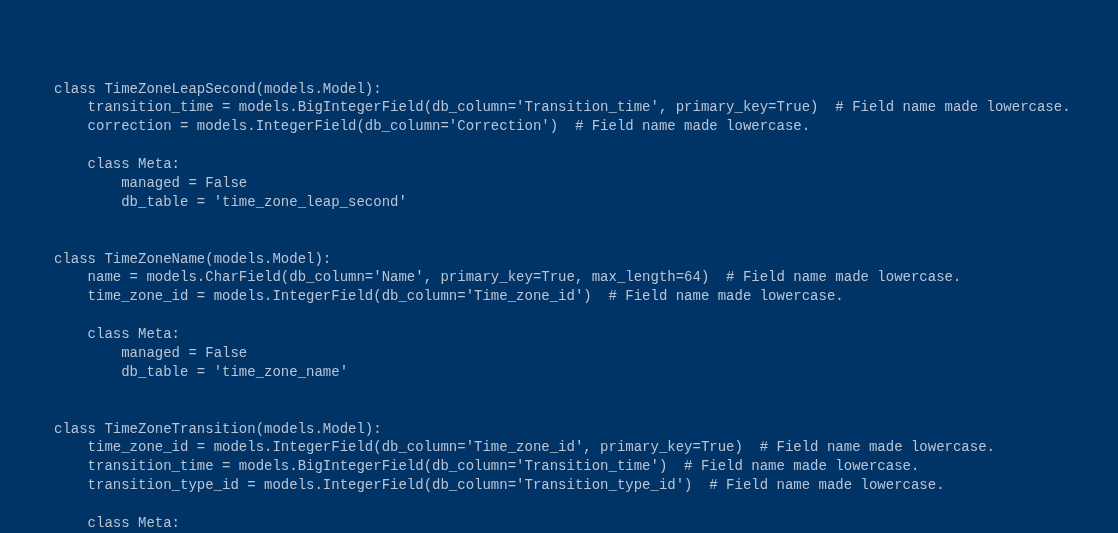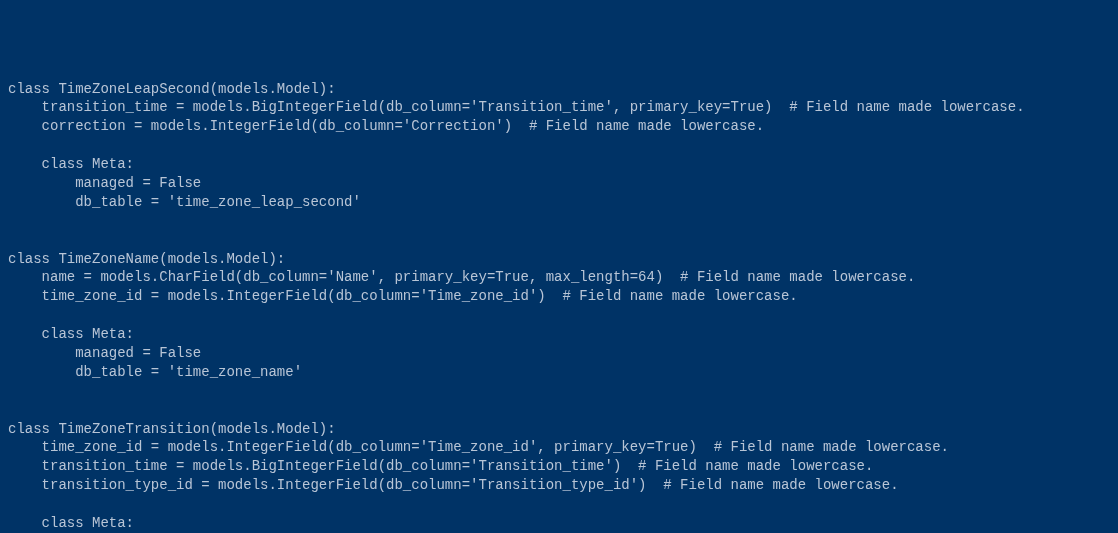--- a/index.html
+++ b/index.html
@@ -14,20 +14,21 @@
       color: #b8c5d6;
       padding: 4px 8px;
       line-height: 1.35;
       white-space: pre;
       width: 1118px;
       height: 533px;
       overflow: hidden;
     }
     .code-line {
       display: block;
+      margin-left: 46px;
     }
   </style>
 </head>
 <body>
 
 
 
 <div><span class="code-line">class TimeZoneLeapSecond(models.Model):</span><span class="code-line">    transition_time = models.BigIntegerField(db_column='Transition_time', primary_key=True)  # Field name made lowercase.</span><span class="code-line">    correction = models.IntegerField(db_column='Correction')  # Field name made lowercase.</span><span class="code-line">&nbsp;</span><span class="code-line">    class Meta:</span><span class="code-line">        managed = False</span><span class="code-line">        db_table = 'time_zone_leap_second'</span><span class="code-line">&nbsp;</span><span class="code-line">&nbsp;</span><span class="code-line">class TimeZoneName(models.Model):</span><span class="code-line">    name = models.CharField(db_column='Name', primary_key=True, max_length=64)  # Field name made lowercase.</span><span class="code-line">    time_zone_id = models.IntegerField(db_column='Time_zone_id')  # Field name made lowercase.</span><span class="code-line">&nbsp;</span><span class="code-line">    class Meta:</span><span class="code-line">        managed = False</span><span class="code-line">        db_table = 'time_zone_name'</span><span class="code-line">&nbsp;</span><span class="code-line">&nbsp;</span><span class="code-line">class TimeZoneTransition(models.Model):</span><span class="code-line">    time_zone_id = models.IntegerField(db_column='Time_zone_id', primary_key=True)  # Field name made lowercase.</span><span class="code-line">    transition_time = models.BigIntegerField(db_column='Transition_time')  # Field name made lowercase.</span><span class="code-line">    transition_type_id = models.IntegerField(db_column='Transition_type_id')  # Field name made lowercase.</span><span class="code-line">&nbsp;</span><span class="code-line">    class Meta:</span><span class="code-line">        managed = False</span></div>
 
 

